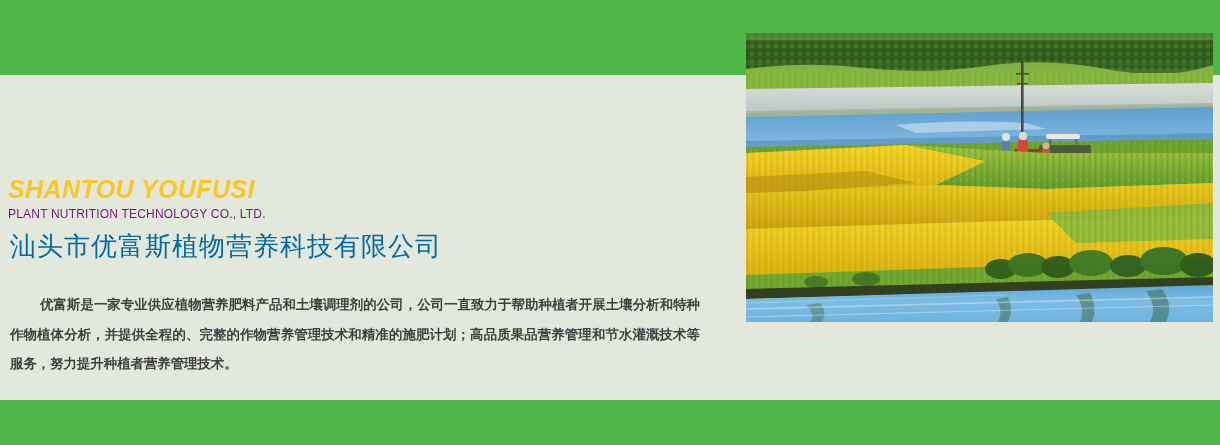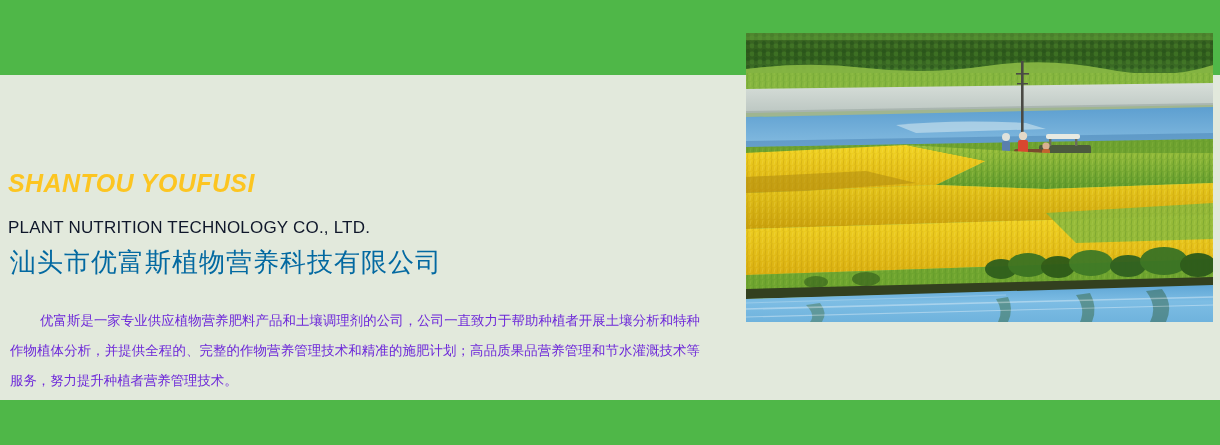--- a/index.html
+++ b/index.html
@@ -40,63 +40,64 @@
     height: 289px;
     overflow: hidden;
     background: #7ab0c8;
   }
   #photo-svg { display: block; width: 467px; height: 289px; }
 
   
   #text-block {
     position: absolute;
     left: 8px;
-    top: 169px;
+    top: 175px;
     width: 710px;
   }
 
   #title-en {
     font-size: 25px;
     font-weight: bold;
     font-style: italic;
     letter-spacing: 0.4px;
     color: #fcc521;
     line-height: 1.12;
     margin: 0;
     white-space: nowrap;
   }
 
   #subtitle-en {
-    font-size: 17px;
-    color: #0f172a;
+    font-size: 12px;
+    color: #701a75;
     letter-spacing: 0.2px;
     line-height: 1.25;
-    margin: 20px 0 0 0;
+    margin: 4px 0 0 0;
     white-space: nowrap;
   }
 
   #title-cn {
     font-size: 26px;
     color: #0369a1;
     letter-spacing: 1px;
     line-height: 1.3;
     margin: 8px 0 0 2px;
     white-space: nowrap;
     font-family: "DejaVu Sans", "Liberation Sans", sans-serif;
   }
 
   #body-text {
     margin: 26px 0 0 2px;
     width: 690px;
     font-size: 13.4px;
     line-height: 2.22;
-    color: #6d28d9;
+    color: #404040;
     text-indent: 30px;
     text-align: justify;
     font-family: "DejaVu Sans", "Liberation Sans", sans-serif;
+    font-weight: bold;
   }
 </style>
 </head>
 <body>
 
 <div id="page">
 
   <div class="band band-top"></div>
   <div class="band band-bottom"></div>
 

